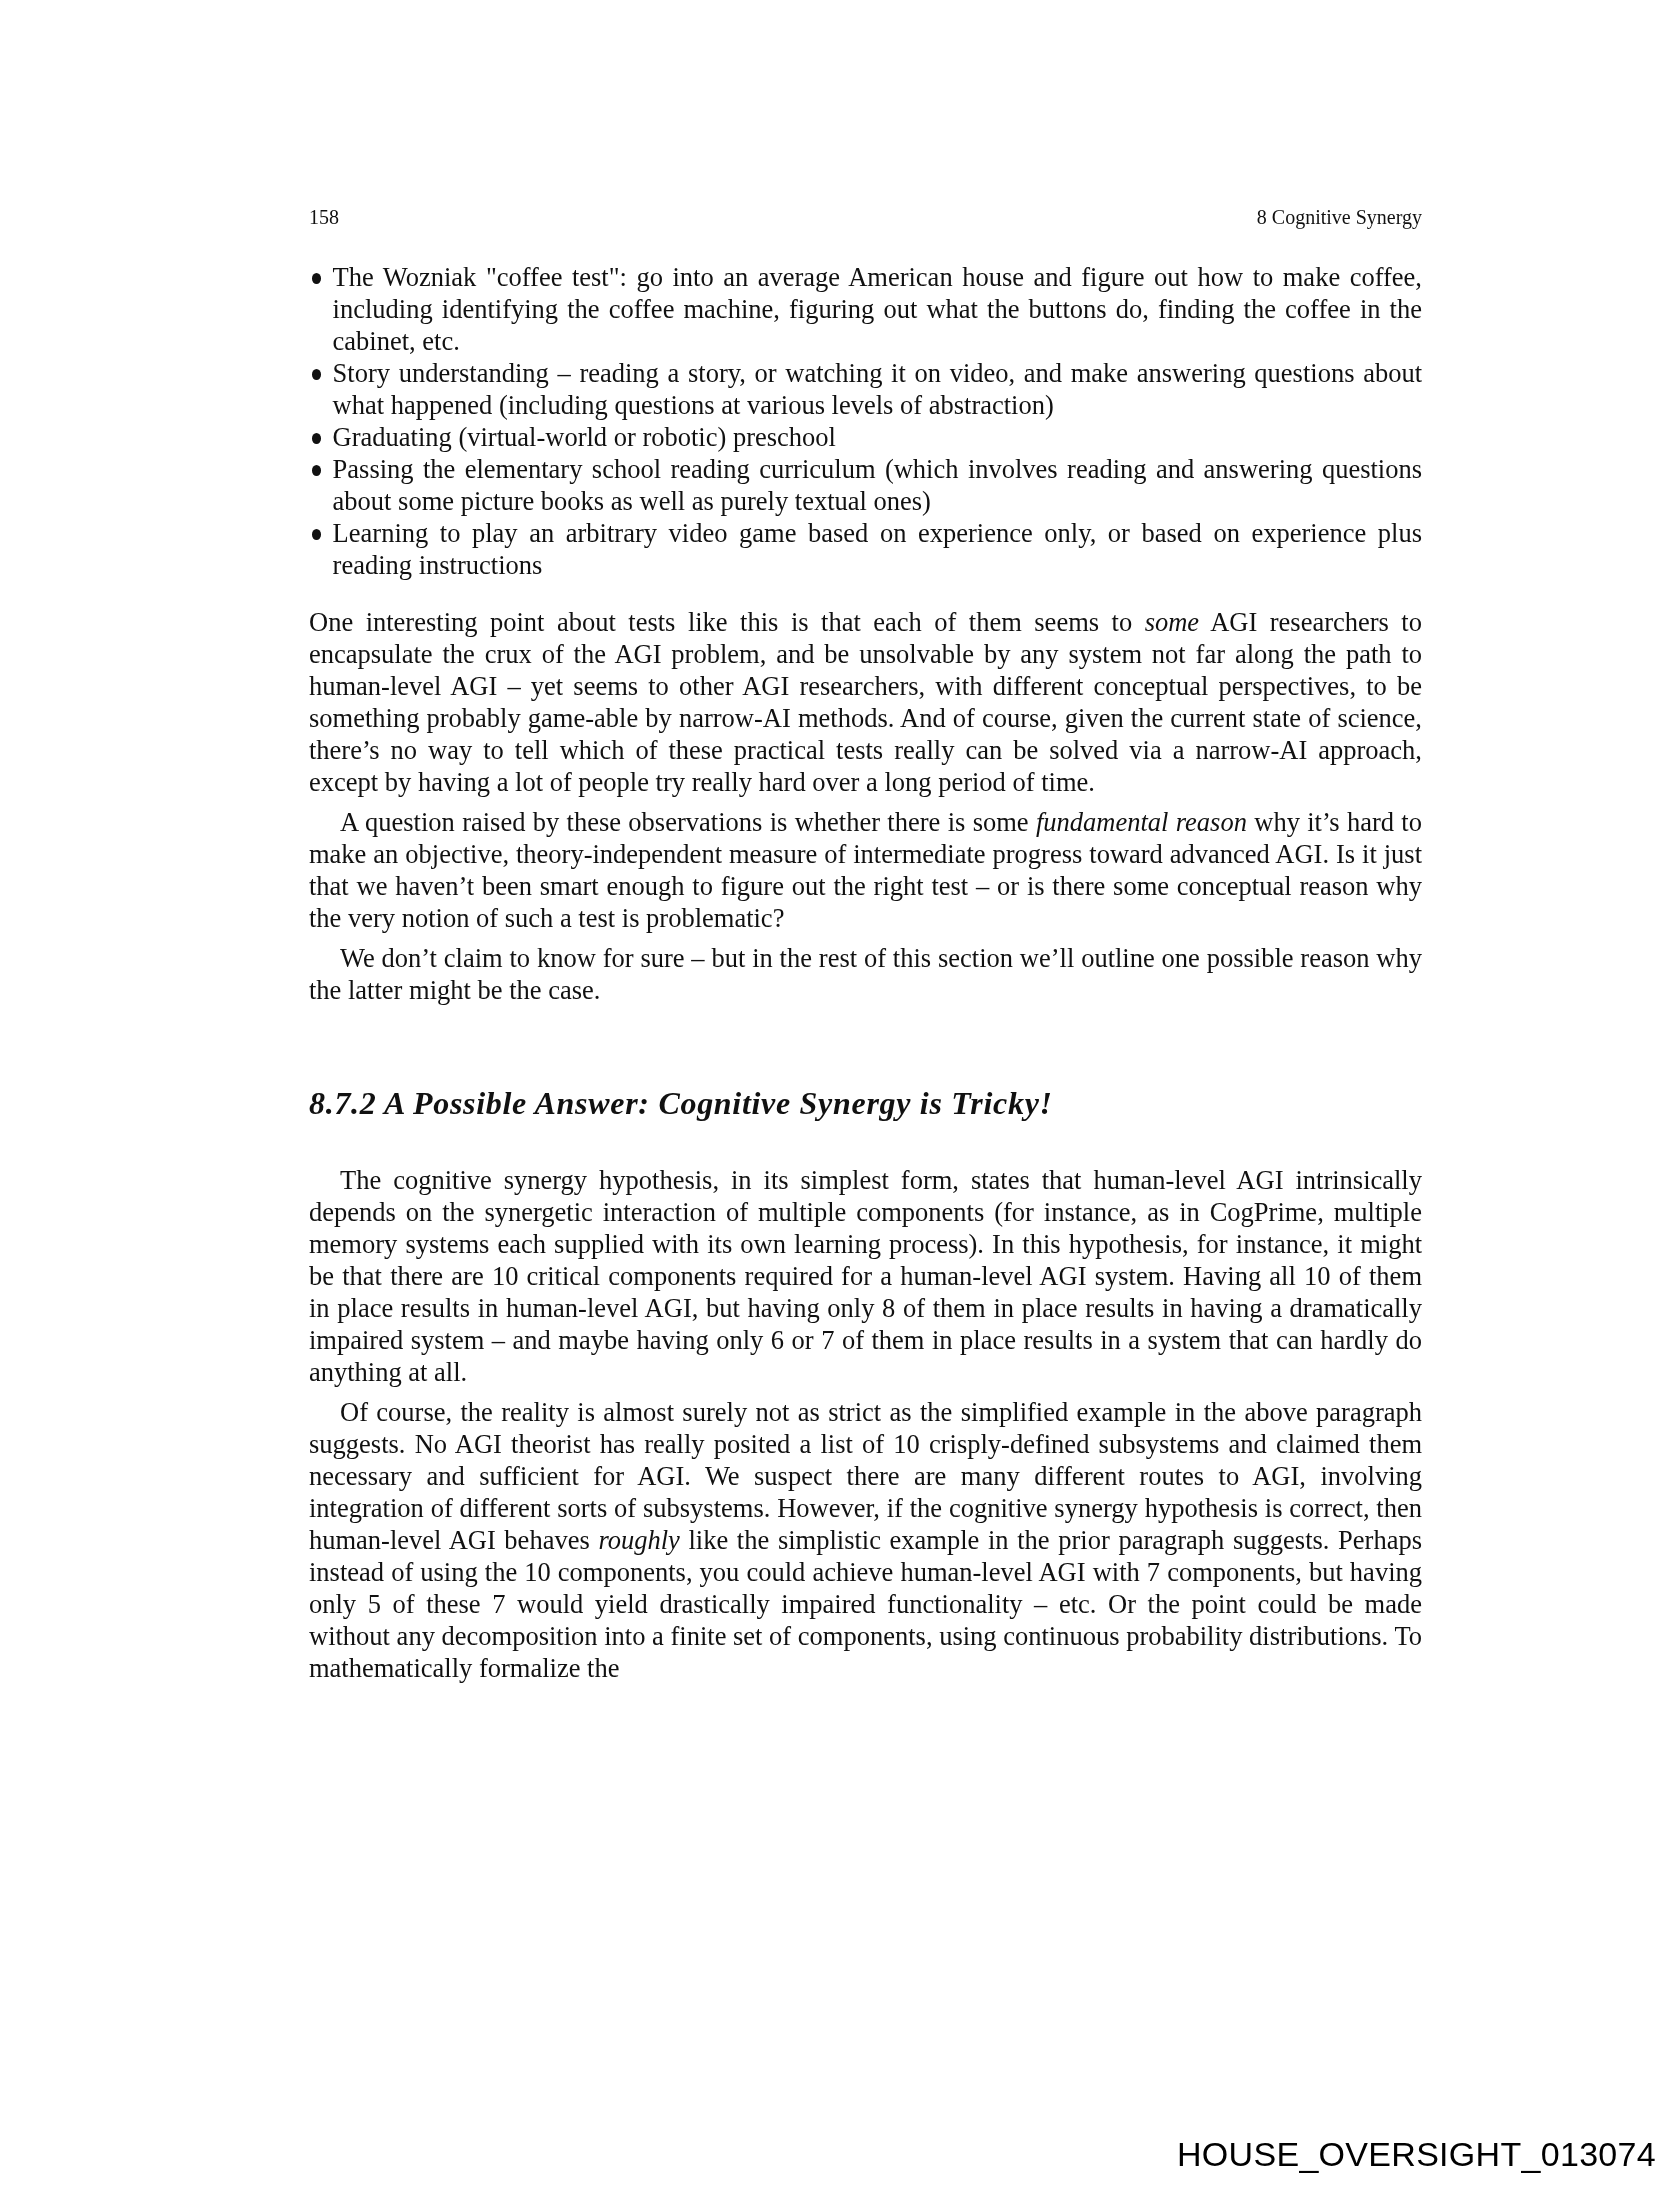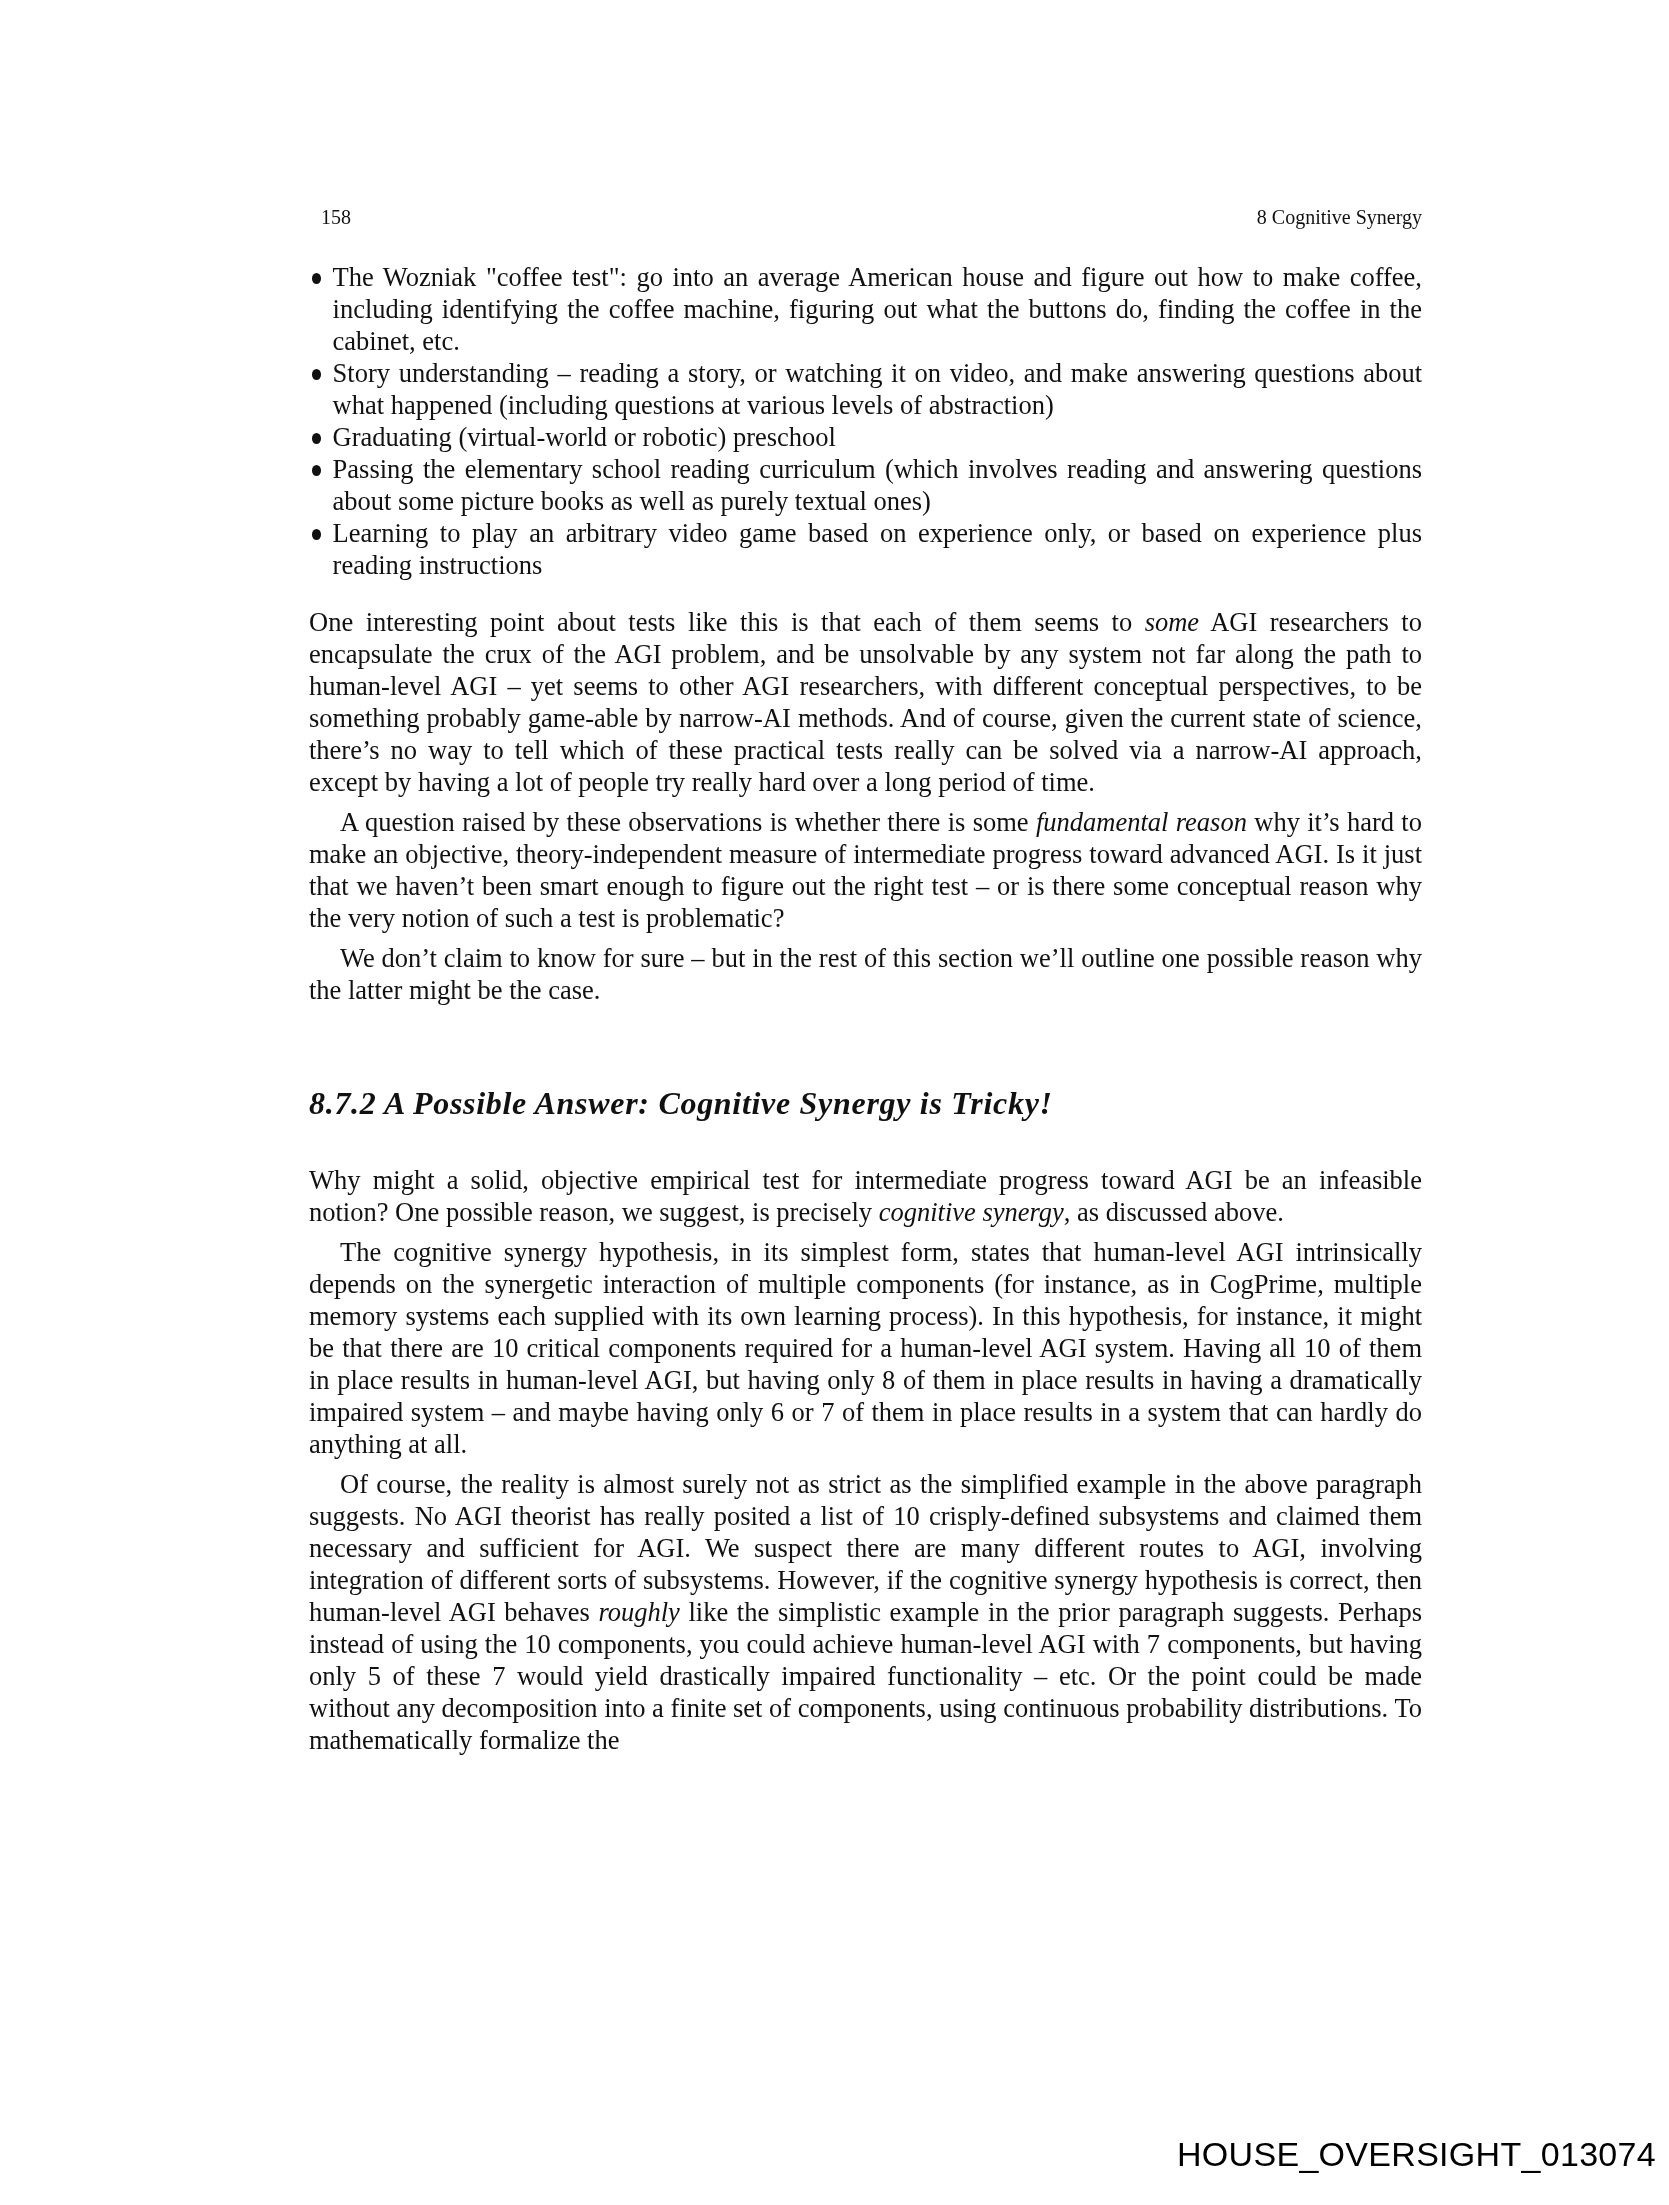--- a/index.html
+++ b/index.html
@@ -1,21 +1,21 @@
 <!DOCTYPE html>
 <html style="font-size:10.5px"><head>
 <meta charset="utf-8">
 <style>
   html, body { margin: 0; padding: 0; background: #ffffff; }
   body { width: 1669px; height: 2205px; position: relative; overflow: hidden;
          font-family: "DejaVu Serif", "Liberation Serif", serif; color: #111; }
   .page { position: absolute; left: 309px; top: 0; width: 1113px; }
   .running-head { position: absolute; top: 206px; left: 0; width: 1113px; height: 26px;
                   font-size: 20px; font-family: "Liberation Serif", serif; }
-  .running-head .pg { position: absolute; left: 12px; }
+  .running-head .pg { position: absolute; left: 0; }
   .running-head .chap { position: absolute; right: 0; }
   .body { position: absolute; top: 261px; left: 0; width: 1113px;
           font-family: "Liberation Serif", serif; font-size: 26.5px; line-height: 32px; }
   ul.items { margin: 0; padding: 0; list-style: none; }
   ul.items li { position: relative; padding-left: 23.6px; text-align: justify; }
   ul.items li::before { content: ""; position: absolute; left: 2.6px; top: 12.4px;
                         width: 9.2px; height: 10.5px; border-radius: 50%; background: #111; }
   p { margin: 0; text-align: justify; }
   p.first { margin-top: 25px; }
   p.indent { text-indent: 31px; margin-top: 8px; }
@@ -49,21 +49,20 @@
     <p class="first"><span>One interesting point about tests like this is that each of them seems to </span><em>some</em><span> AGI researchers to encapsulate the crux of the AGI problem, and be unsolvable by any system not far along the path to human-level AGI – yet seems to other AGI researchers, with different conceptual perspectives, to be something probably game-able by narrow-AI methods. And of course, given the current state of science, there’s no way to tell which of these practical tests really can be solved via a narrow-AI approach, except by having a lot of people try really hard over a long period of time.</span></p>
 
     <p class="indent"><span>A question raised by these observations is whether there is some </span><em>fundamental reason</em><span> why it’s hard to make an objective, theory-independent measure of intermediate progress toward advanced AGI. Is it just that we haven’t been smart enough to figure out the right test – or is there some conceptual reason why the very notion of such a test is problematic?</span></p>
 
     <p class="indent">We don’t claim to know for sure – but in the rest of this section we’ll outline one possible reason why the latter might be the case.</p>
 
     <div class="heading-wrap">
       <h3>8.7.2 A Possible Answer: Cognitive Synergy is Tricky!</h3>
     </div>
 
-    <p><span>Why might a solid, objective empirical test for intermediate progress toward AGI be an infeasible notion? One possible reason, we suggest, is precisely </span><em>cognitive synergy</em><span>, as discussed above.</span></p>
 
     <p class="indent">The cognitive synergy hypothesis, in its simplest form, states that human-level AGI intrinsically depends on the synergetic interaction of multiple components (for instance, as in CogPrime, multiple memory systems each supplied with its own learning process). In this hypothesis, for instance, it might be that there are 10 critical components required for a human-level AGI system. Having all 10 of them in place results in human-level AGI, but having only 8 of them in place results in having a dramatically impaired system – and maybe having only 6 or 7 of them in place results in a system that can hardly do anything at all.</p>
 
     <p class="indent"><span>Of course, the reality is almost surely not as strict as the simplified example in the above paragraph suggests. No AGI theorist has really posited a list of 10 crisply-defined subsystems and claimed them necessary and sufficient for AGI. We suspect there are many different routes to AGI, involving integration of different sorts of subsystems. However, if the cognitive synergy hypothesis is correct, then human-level AGI behaves </span><em>roughly</em><span> like the simplistic example in the prior paragraph suggests. Perhaps instead of using the 10 components, you could achieve human-level AGI with 7 components, but having only 5 of these 7 would yield drastically impaired functionality – etc. Or the point could be made without any decomposition into a finite set of components, using continuous probability distributions. To mathematically formalize the</span></p>
   </div>
 </div>
 
 <div class="footer-stamp">HOUSE_OVERSIGHT_013074</div>
 
 

